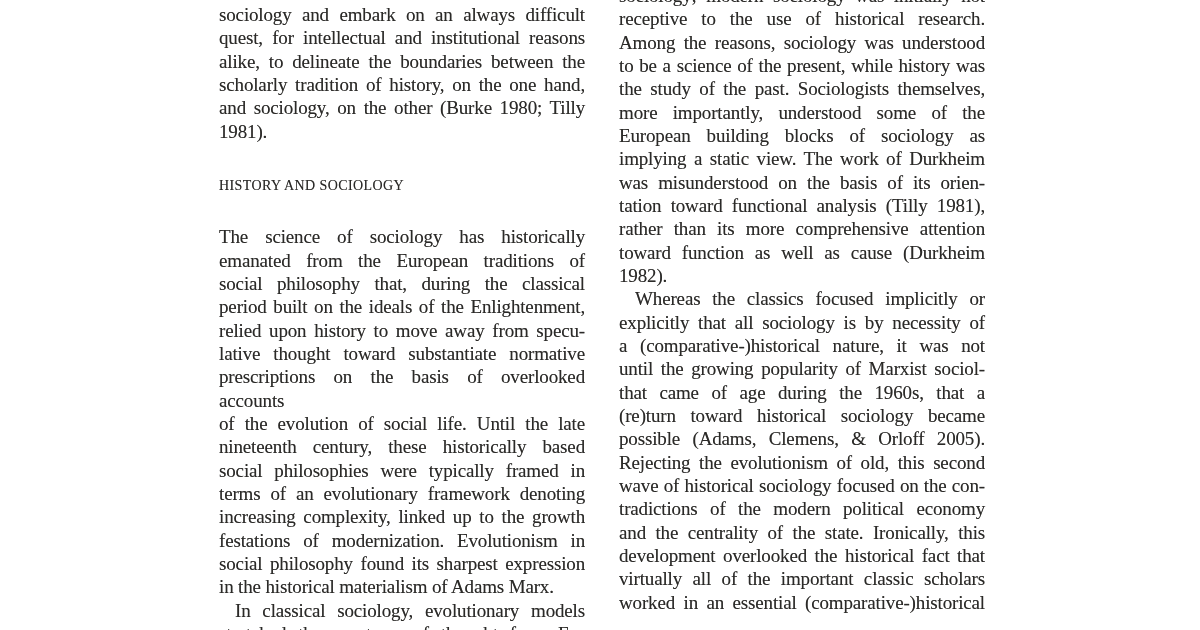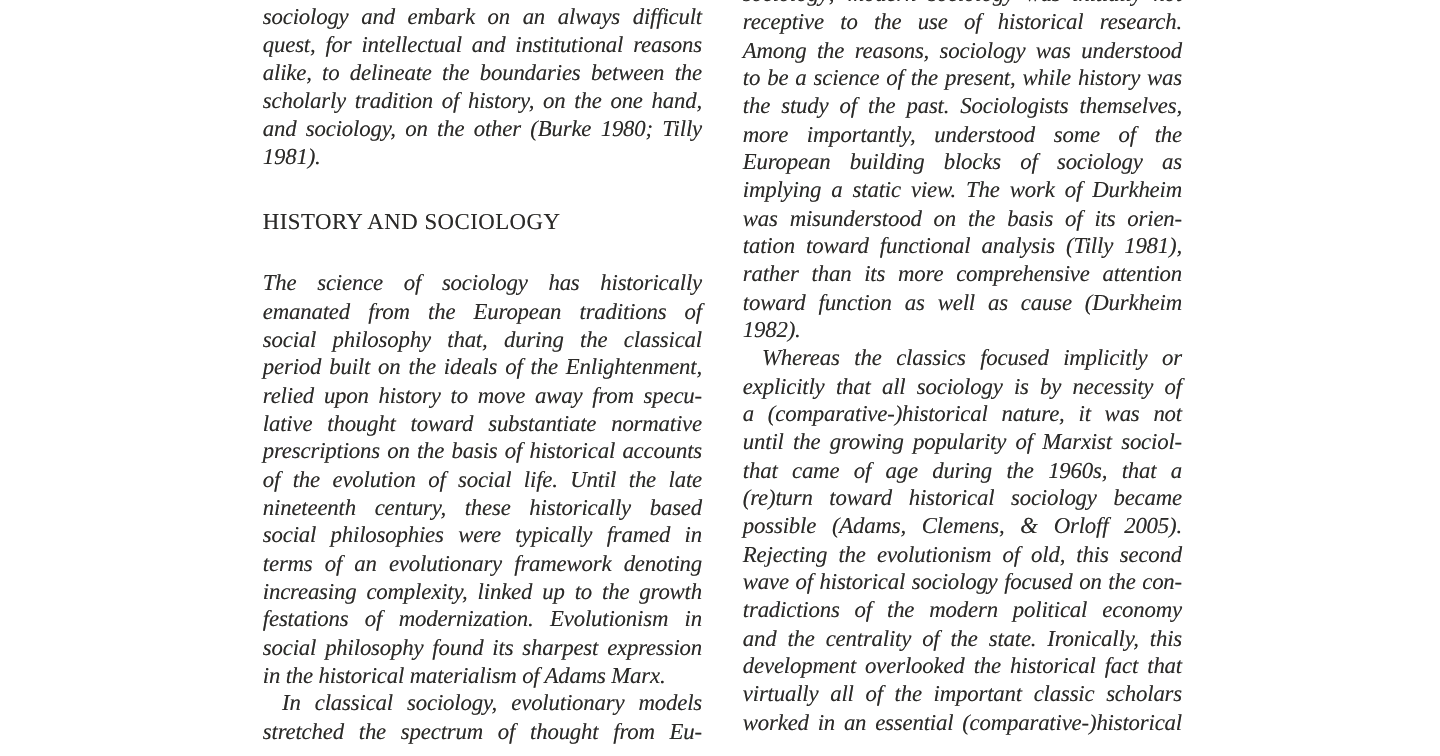--- a/index.html
+++ b/index.html
@@ -26,28 +26,27 @@
   .col-left  { left: 219px; top: 3px; }
   .col-right { left: 619px; top: -16px; }
   .para { margin: 0; }
   .line {
     min-height: 23.333px;
     text-align: justify;
     text-align-last: justify;
     text-justify: inter-word;
     white-space: normal;
     text-shadow: 0 0 0.55px rgba(43, 42, 40, 0.45);
-    font-style: italic;
   }
   .line.last { text-align-last: left; }
   .line.indent { text-indent: 16px; }
   .heading {
     margin-top: 31px;
     margin-bottom: 28px;
-    font-size: 19px;
+    font-size: 14px;
     letter-spacing: 0.4px;
     text-align: left;
     white-space: nowrap;
     text-shadow: 0 0 0.55px rgba(43, 42, 40, 0.45);
   }
 </style>
 </head>
 <body>
 
 <div class="page">
@@ -61,21 +60,21 @@
         <div class="line last">1981).</div>
       </div>
       <div class="heading">HISTORY AND SOCIOLOGY</div>
       <div class="para">
         <div class="line">The science of sociology has historically</div>
         <div class="line">emanated from the European traditions of</div>
         <div class="line">social philosophy that, during the classical</div>
         <div class="line">period built on the ideals of the Enlightenment,</div>
         <div class="line">relied upon history to move away from specu-</div>
         <div class="line">lative thought toward substantiate normative</div>
-        <div class="line">prescriptions on the basis of historical accounts</div>
+        <div class="line">prescriptions on the basis of overlooked accounts</div>
         <div class="line">of the evolution of social life. Until the late</div>
         <div class="line">nineteenth century, these historically based</div>
         <div class="line">social philosophies were typically framed in</div>
         <div class="line">terms of an evolutionary framework denoting</div>
         <div class="line">increasing complexity, linked up to the growth</div>
         <div class="line">festations of modernization. Evolutionism in</div>
         <div class="line">social philosophy found its sharpest expression</div>
         <div class="line last">in the historical materialism of Adams Marx.</div>
       </div>
       <div class="para">

